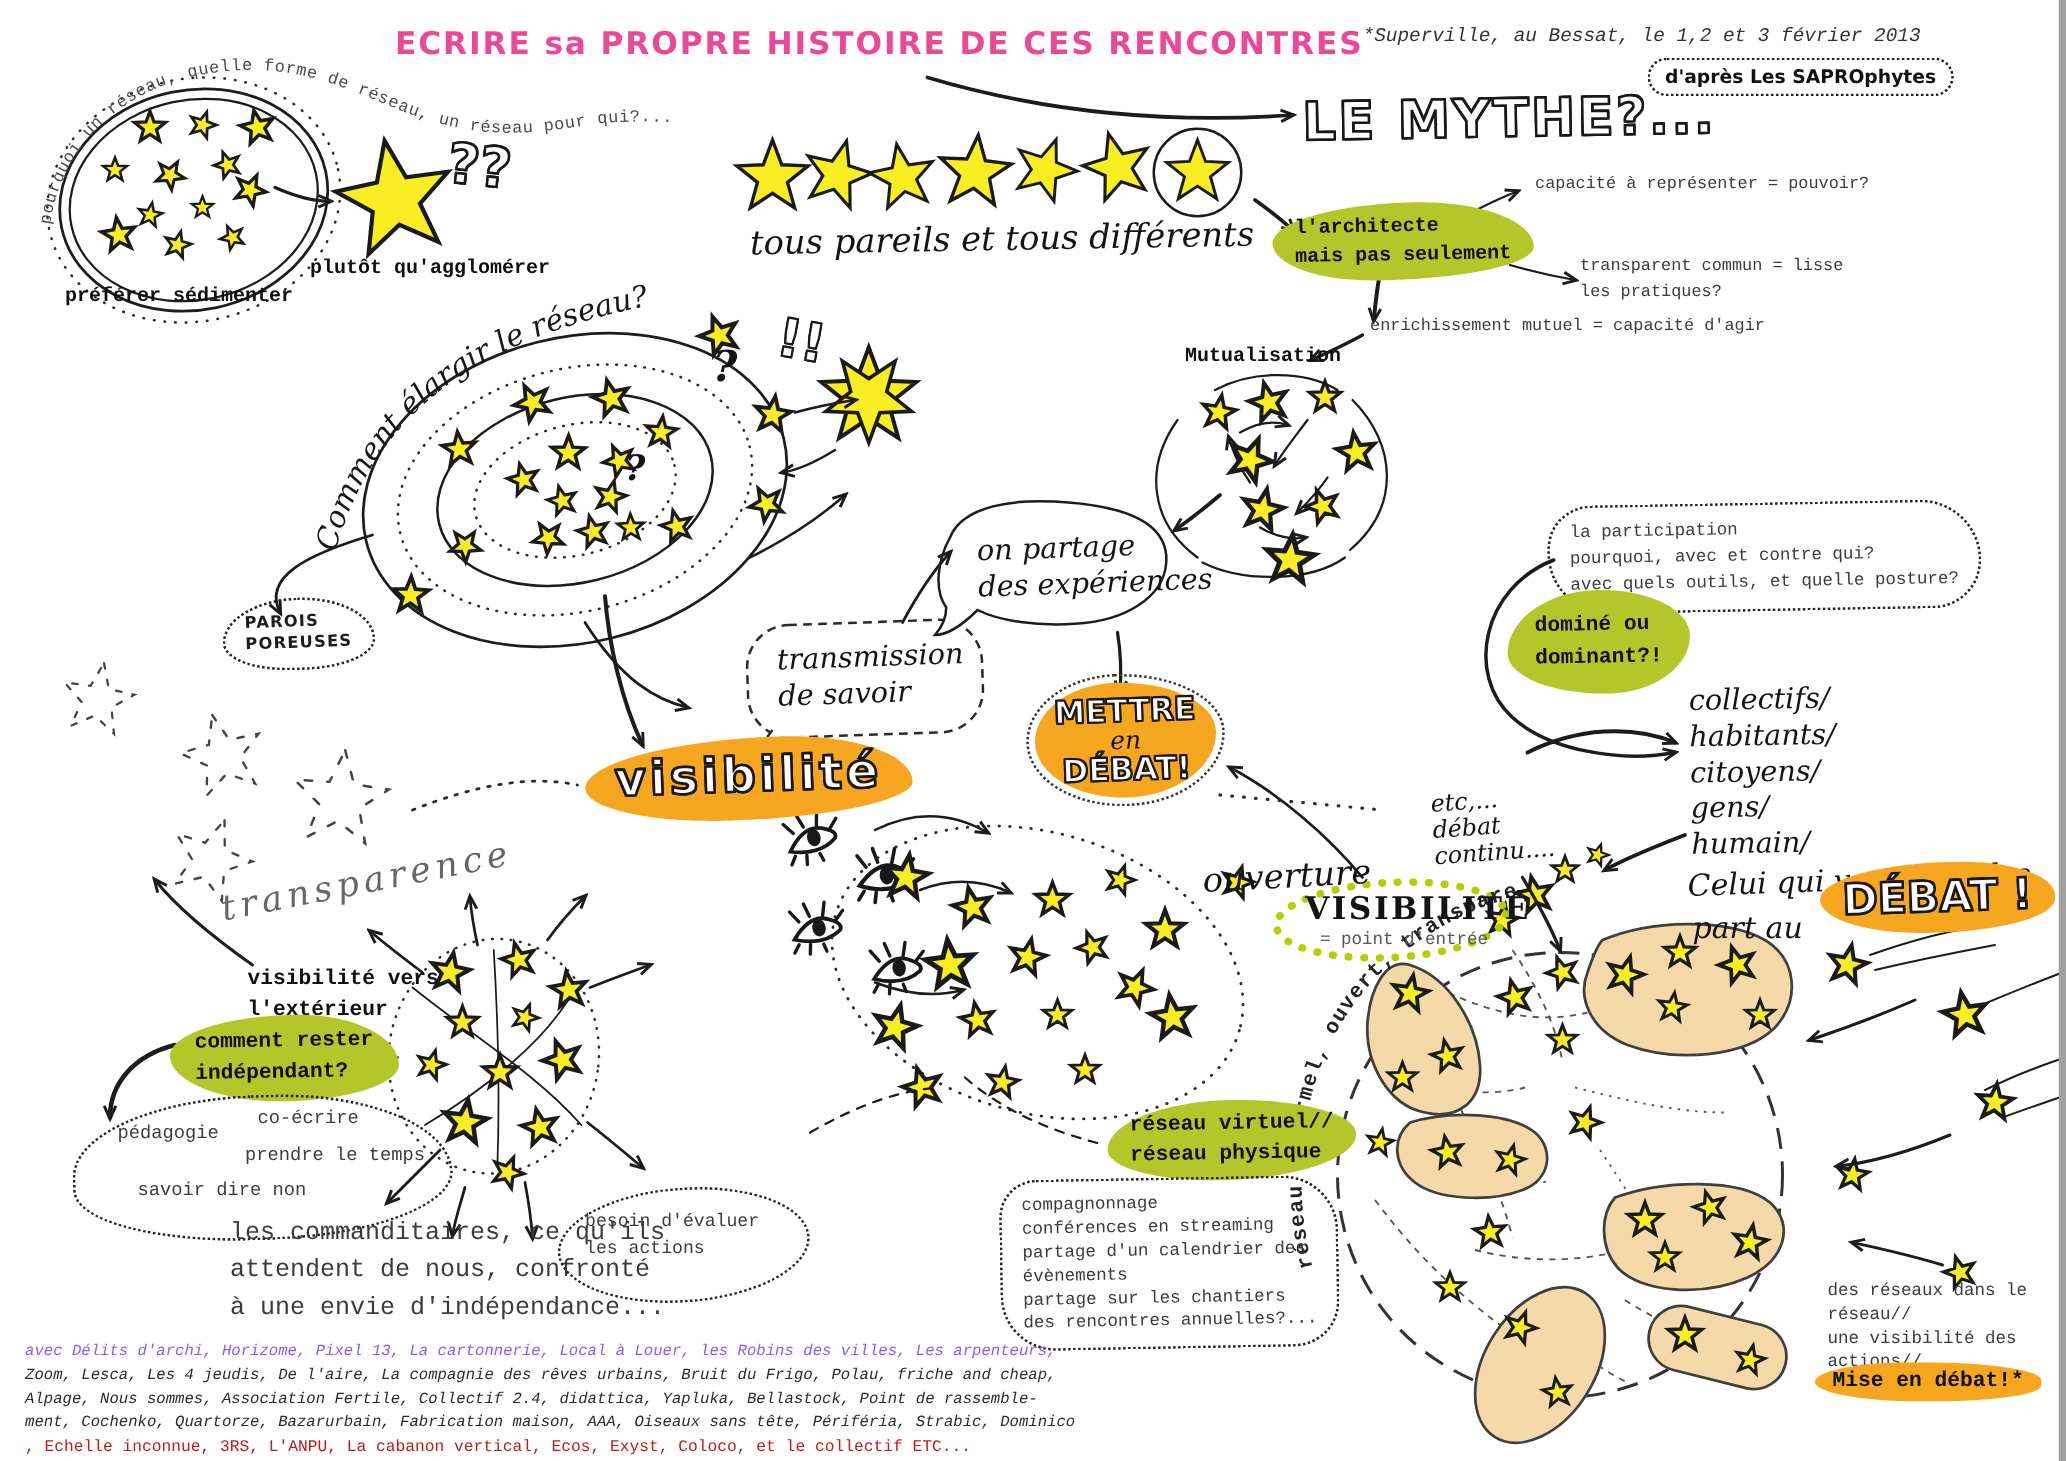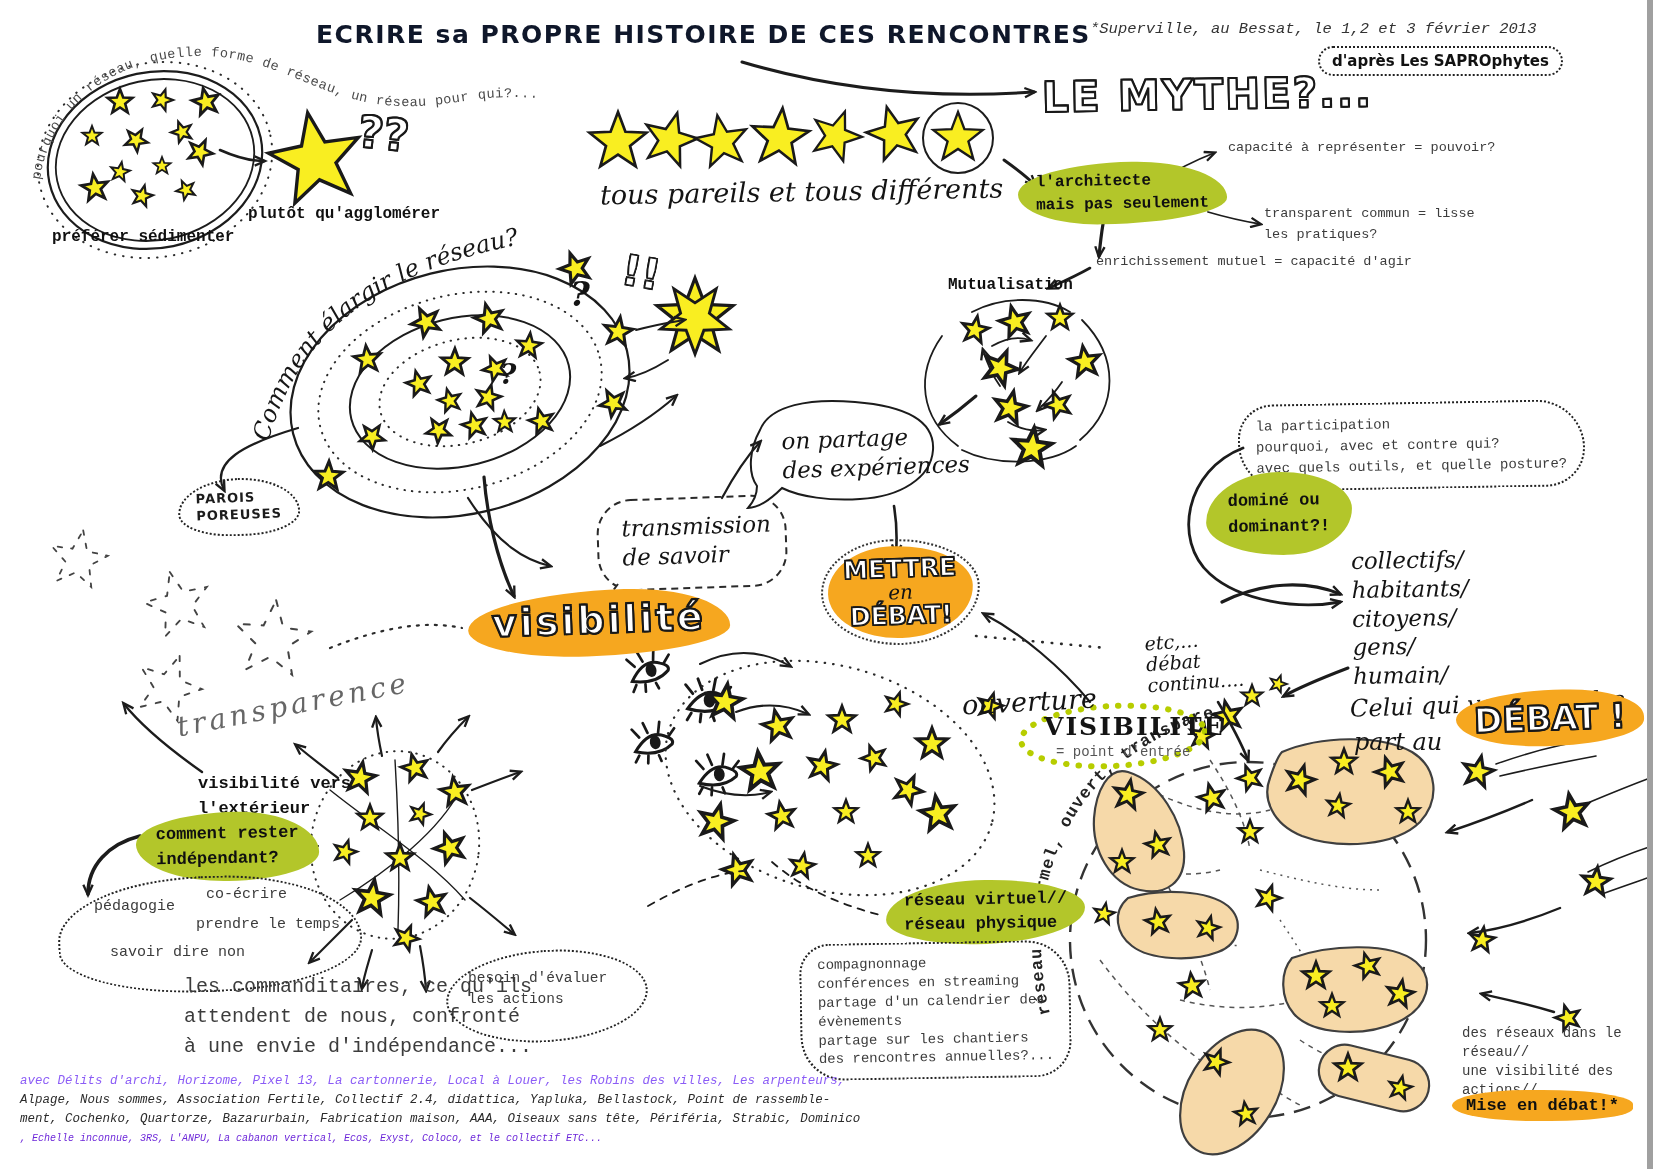--- a/index.html
+++ b/index.html
@@ -303,21 +303,21 @@
       <path class="ar" style="stroke-width:2" d="M 636 330 C 658 324 672 322 684 320"></path>
       <path class="ar" style="stroke-width:2" d="M 668 360 C 652 370 638 376 626 378"></path>
       <path class="ar" style="stroke-width:2" d="M 600 446 C 632 430 658 412 676 396"></path>
       <path class="dotb" style="stroke-width:2.2;stroke-dasharray:2 7" d="M 330 648 C 380 628 424 620 462 628"></path>
       <path class="ln" style="stroke-width:1.8;stroke-dasharray:7 7" d="M 772 862 C 804 890 844 906 884 916"></path>
       <path class="ln" style="stroke-width:1.8;stroke-dasharray:7 7" d="M 648 906 C 690 882 722 872 752 870"></path>
       <path class="dotb" style="stroke-width:2.6;stroke-dasharray:.5 9" d="M 976 636 L 1106 648"></path>
     </g>
   </svg>
 
-  <div class="abs" style="left:316px;top:20px;font-family:'DejaVu Sans',sans-serif;font-weight:700;font-size:25px;letter-spacing:1.5px;color:#0f172a;">ECRIRE sa PROPRE HISTOIRE DE CES RENCONTRES</div>
+  <div class="abs" style="left:316px;top:20px;font-family:'DejaVu Sans',sans-serif;font-weight:700;font-size:25px;letter-spacing:1.5px;color:#ec4899;">ECRIRE sa PROPRE HISTOIRE DE CES RENCONTRES</div>
   <div class="abs mono" style="left:1090px;top:20px;font-style:italic;font-size:15.5px;color:#333;">*Superville, au Bessat, le 1,2 et 3 février 2013</div>
   <div class="abs dotbox" style="left:1318px;top:46px;border-radius:16px;padding:4px 12px;">
     <span style="font-family:'DejaVu Sans',sans-serif;font-weight:700;font-size:15px;color:#111;">d'après Les SAPROphytes</span>
   </div>
   <div class="abs outline-text" style="left:1042px;top:70px;font-size:42px;letter-spacing:2px;transform:rotate(-1deg);">LE MYTHE?...</div>
 
   <div class="abs mono-b" style="left:52px;top:228px;font-size:16px;">préférer sédimenter</div>
   <div class="abs mono-b" style="left:248px;top:205px;font-size:16px;">plutôt qu'agglomérer</div>
   <div class="abs outline-text" style="left:358px;top:108px;font-size:44px;transform:rotate(6deg);">??</div>
   <div class="abs hand" style="left:600px;top:176px;font-size:27px;transform:rotate(-1deg);">tous pareils et tous différents</div>
@@ -412,19 +412,20 @@
   <div class="abs mono pre" style="left:1462px;top:1024px;font-size:14px;line-height:1.35;">des réseaux dans le
 réseau//
 une visibilité des
 actions//</div>
   <div class="abs oblob" style="left:1452px;top:1090px;padding:6px 14px;border-radius:45% 55% 50% 50%/55% 50% 45% 55%;">
     <span class="mono-b" style="font-size:17px;">Mise en débat!*</span>
   </div>
 
   <div class="abs" style="left:20px;top:1072px;">
     <div class="mono" style="font-style:italic;font-size:12.5px;line-height:19px;color:#8b5cf6;white-space:pre;">avec Délits d'archi, Horizome, Pixel 13, La cartonnerie, Local à Louer, les Robins des villes, Les arpenteurs,</div>
+    <div class="mono" style="font-style:italic;font-size:12.5px;line-height:19px;color:#2b2b2b;white-space:pre;">Zoom, Lesca, Les 4 jeudis, De l'aire, La compagnie des rêves urbains, Bruit du Frigo, Polau, friche and cheap,</div>
     <div class="mono" style="font-style:italic;font-size:12.5px;line-height:19px;color:#2b2b2b;white-space:pre;">Alpage, Nous sommes, Association Fertile, Collectif 2.4, didattica, Yapluka, Bellastock, Point de rassemble-</div>
     <div class="mono" style="font-style:italic;font-size:12.5px;line-height:19px;color:#2b2b2b;white-space:pre;">ment, Cochenko, Quartorze, Bazarurbain, Fabrication maison, AAA, Oiseaux sans tête, Périféria, Strabic, Dominico</div>
-    <div class="mono" style="font-style:italic;font-size:10px;line-height:19px;color:#6d28d9;white-space:pre;">, Echelle inconnue, 3RS, L'ANPU, La cabanon vertical, Ecos, Exyst, Coloco, et le collectif ETC...</div>
+    <div class="mono" style="font-size:13px;line-height:19px;color:#b91c1c;white-space:pre;">, Echelle inconnue, 3RS, L'ANPU, La cabanon vertical, Ecos, Exyst, Coloco, et le collectif ETC...</div>
   </div>
 
   <div class="abs" style="left:1647px;top:0;width:6px;height:1169px;background:#a0a0a0;"></div>
 </div>
 
 </body></html>

